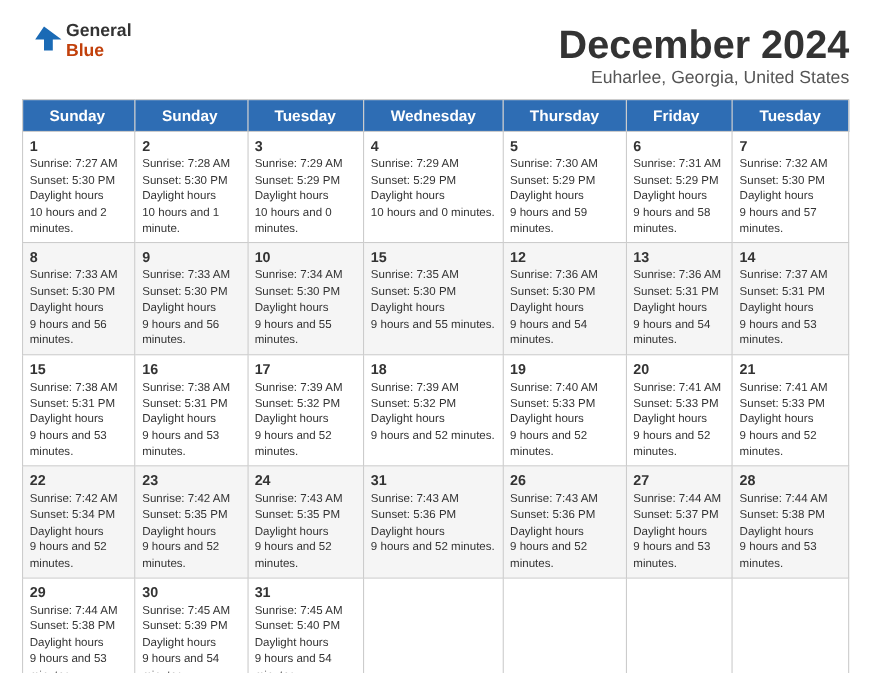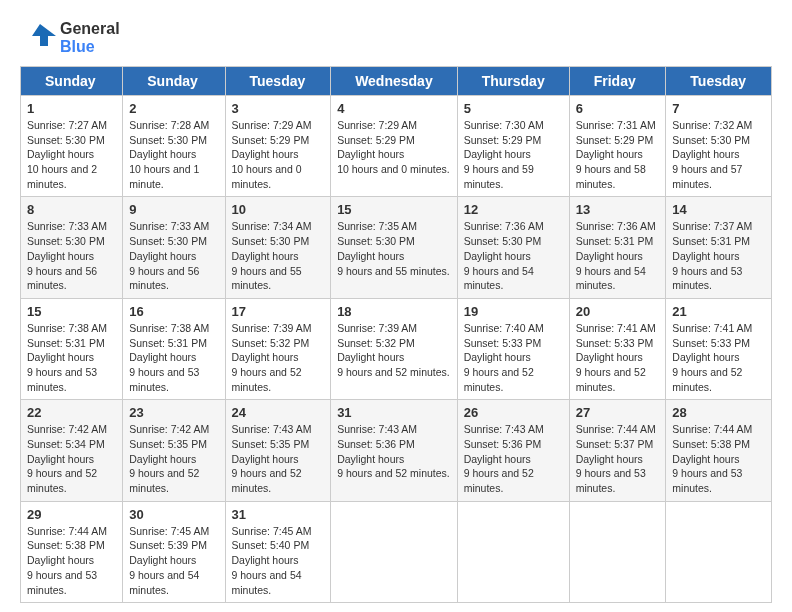--- a/index.html
+++ b/index.html
@@ -76,24 +76,28 @@
 <body>
 
 <div class="header">
   <div class="logo">
   <div style="display:flex;align-items:flex-end;gap:4px;">
     <svg width="36" height="36" viewBox="0 0 36 36">
       <polygon points="20,4 36,16 28,16 28,26 20,26 20,16 12,16" fill="#1a6ab5"></polygon>
     </svg>
     <div>
       <div style="font-size:16px;font-weight:bold;color:#333;">General</div>
-      <div style="font-size:16px;font-weight:bold;color:#3b82f6;">Blue</div>
+      <div style="font-size:16px;font-weight:bold;color:#c2410c;">Blue</div>
     </div>
   </div>
 </div>
+  <div class="title-block">
+    <div class="month-title">December 2024</div>
+    <div class="location">Euharlee, Georgia, United States</div>
+  </div>
 </div>
 
 <table class="calendar">
   <thead>
     <tr id="header-row">
         <th>Sunday</th>
         <th>Sunday</th>
         <th>Tuesday</th>
         <th>Wednesday</th>
         <th>Thursday</th>

